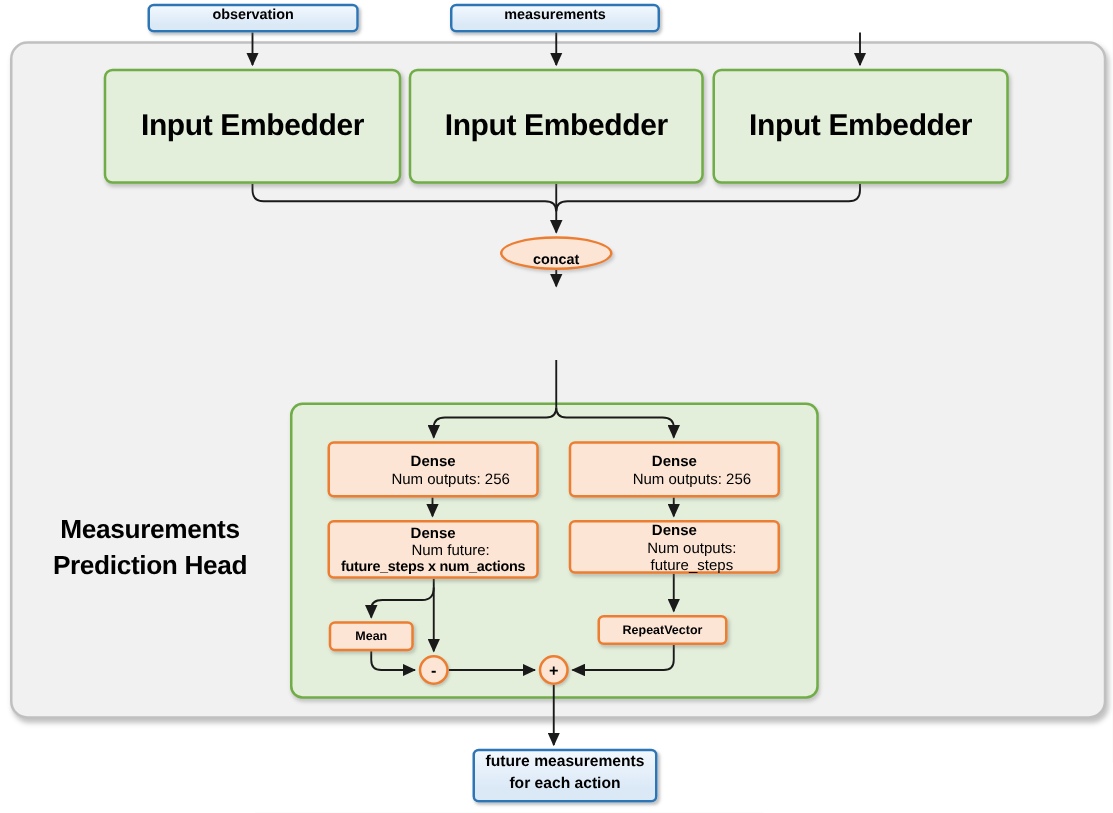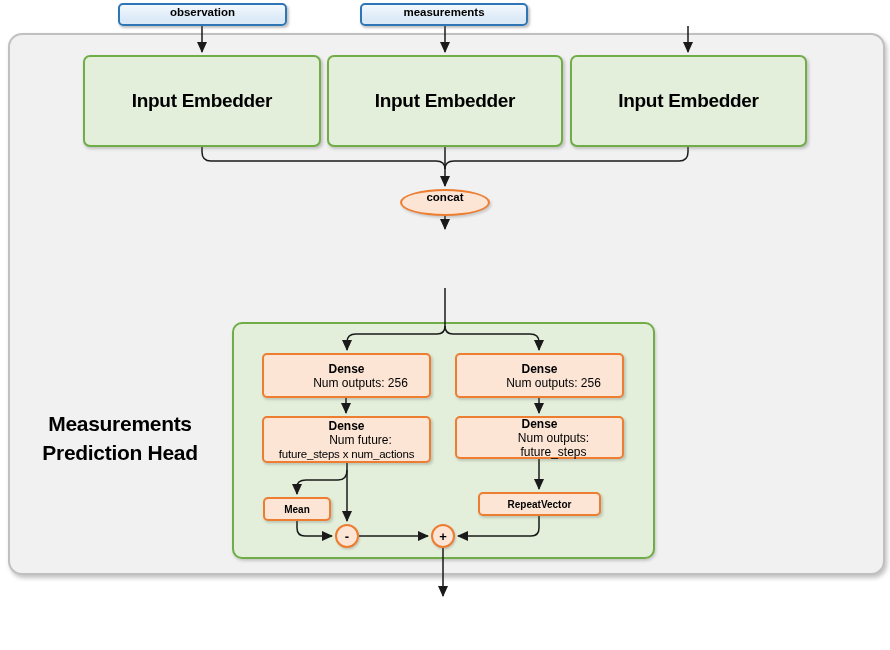--- a/index.html
+++ b/index.html
@@ -43,39 +43,39 @@
     background:linear-gradient(180deg,#f2f8fd 0%, var(--blue-fill) 75%);
     border:2px solid var(--blue-border); border-radius:5px;
     font-weight:700; font-size:11.5px; line-height:15px; text-align:center;
     box-shadow:1.5px 2px 2.5px rgba(100,100,100,0.4);
   }
   .green-box{
     position:absolute; box-sizing:border-box; z-index:3;
     display:flex; align-items:center; justify-content:center;
     background:var(--green-fill);
     border:2.5px solid var(--green-border); border-radius:7px;
-    font-weight:700; font-size:19px; letter-spacing:-0.3px;
+    font-weight:700; font-size:24px; letter-spacing:-0.3px;
     box-shadow:1.5px 2px 3px rgba(110,110,110,0.35);
   }
   .orange-box{
     position:absolute; box-sizing:border-box; z-index:3;
     display:flex; flex-direction:column; align-items:center; justify-content:center;
     background:var(--orange-fill);
     border:2.5px solid var(--orange-border); border-radius:5px;
     text-align:center; box-shadow:1.5px 2px 2.5px rgba(110,110,110,0.3);
   }
   .ob-title{font-weight:700; font-size:12px; line-height:14px;}
   .ob-sub{font-weight:400; font-size:12px; line-height:14px;margin-left:28px;}
-  .ob-sub-wide{font-weight:400; font-size:11.5px; line-height:14px; white-space:nowrap; letter-spacing:-0.2px;}
+  .ob-sub-wide{font-weight:700; font-size:11.5px; line-height:14px; white-space:nowrap; letter-spacing:-0.2px;}
   .small-label{font-weight:700; font-size:10px;}
   .concat-ellipse{
     position:absolute; left:400px; top:189px; width:90px; height:27px; z-index:3;
     box-sizing:border-box; border:2.5px solid var(--orange-border); border-radius:50%;
     background:var(--orange-fill);
-    display:flex; align-items:flex-start; justify-content:center;
+    display:flex; align-items:flex-end; justify-content:center;
     font-weight:700; font-size:11.5px;
     box-shadow:1.5px 2px 2.5px rgba(110,110,110,0.3);
   }
   .circle-op{
     position:absolute; width:24px; height:24px; z-index:3; box-sizing:border-box;
     border:2.5px solid var(--orange-border); border-radius:50%;
     background:var(--orange-fill);
     display:flex; align-items:center; justify-content:center;
     font-weight:700; font-size:13px; line-height:13px;
     box-shadow:1px 1.5px 2px rgba(110,110,110,0.3);
@@ -163,25 +163,29 @@
     <div class="ob-sub-wide">future_steps x num_actions</div>
   </div>
   <div class="orange-box" style="left:455px; top:416px; width:169px; height:43px;">
     <div class="ob-title">Dense</div>
     <div class="ob-sub">Num outputs: future_steps</div>
   </div>
 
   <div class="orange-box" style="left:263px; top:497px; width:68px; height:24px;">
     <span class="small-label">Mean</span>
   </div>
-  <div class="orange-box" style="left:478px; top:492px; width:123px; height:24px;">
+  <div class="orange-box" style="left:478px; top:492px; width:104px; height:24px;">
     <span class="small-label">RepeatVector</span>
   </div>
 
   <div class="circle-op" style="left:335px; top:524px;">
     <span>-</span>
   </div>
   <div class="circle-op" style="left:431px; top:524px;">
     <span>+</span>
   </div>
 
+  <div class="io-box" style="left:378px; top:599px; width:148px; height:43px; font-size:12.5px; line-height:17px;">
+    <span>future measurements</span>
+    <span>for each action</span>
+  </div>
 
 </div>
 
 </body></html>

